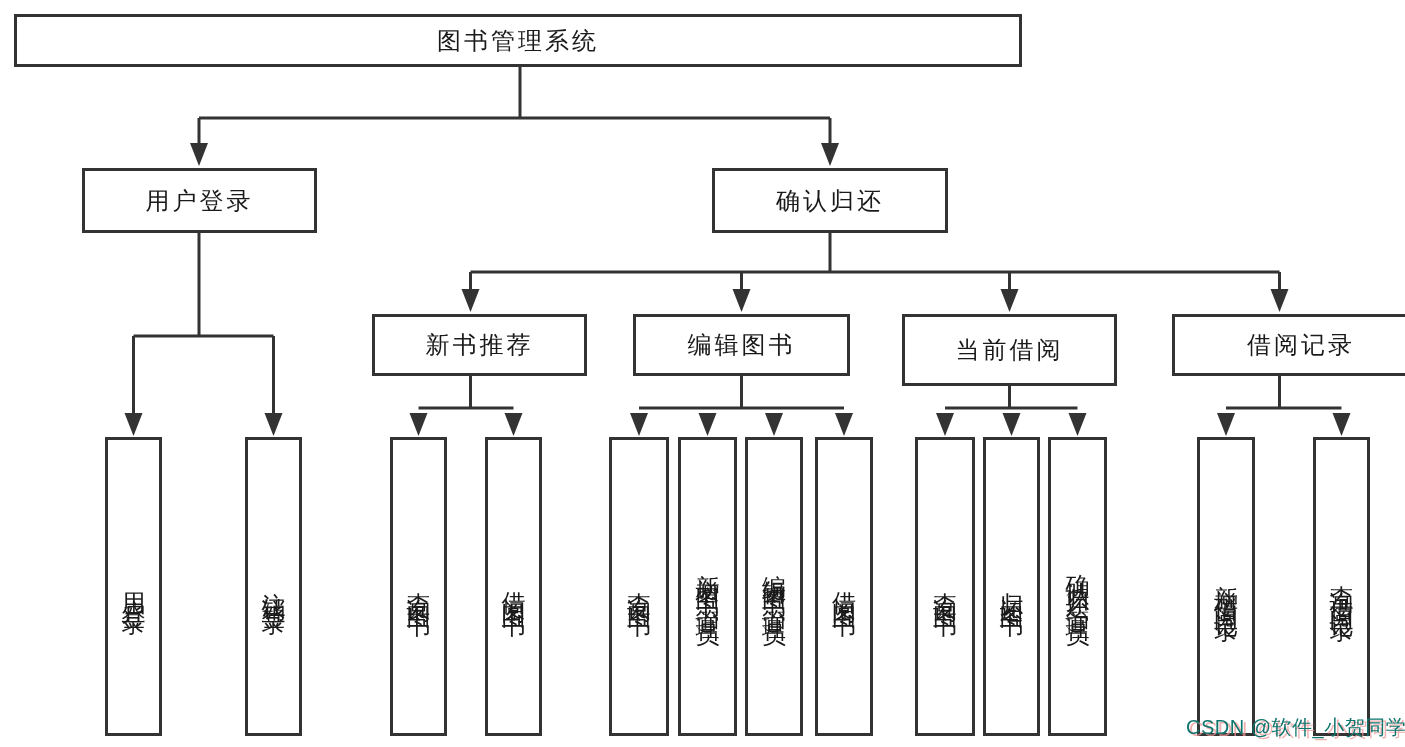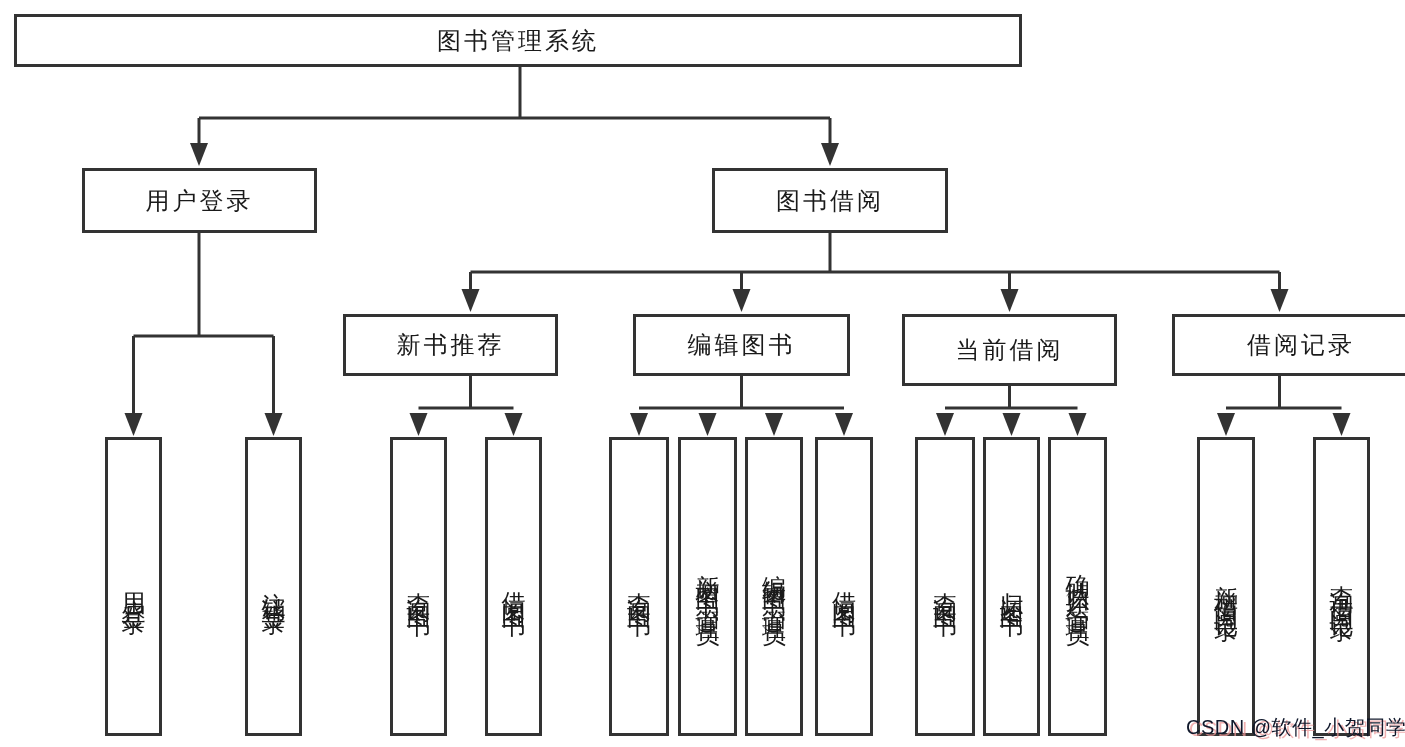--- a/index.html
+++ b/index.html
@@ -15,21 +15,21 @@
     display:flex;align-items:center;justify-content:center;
     font-size:24px;letter-spacing:3px;white-space:nowrap;
   }
   .vnode{
     writing-mode:vertical-rl;text-orientation:mixed;
     letter-spacing:7px;font-size:24px;white-space:normal;
     line-height:1;
   }
   .watermark{
     position:absolute;z-index:5;left:1186px;top:714px;
-    font-size:20px;letter-spacing:0.5px;color:#0f172a;
+    font-size:20px;letter-spacing:0.5px;color:#0f766e;
     text-shadow:3px 2px 0 rgba(235,150,150,0.75);
     white-space:nowrap;
   }
 </style>
 </head>
 <body>
 
 <div class="canvas">
 
   <svg class="wires" width="1405" height="747" viewBox="0 0 1405 747">
@@ -82,23 +82,23 @@
       <polygon points="1002.5,413 1020.5,413 1011.5,436"></polygon>
       <polygon points="1068.5,413 1086.5,413 1077.5,436"></polygon>
       <polygon points="1217,413 1235,413 1226,436"></polygon>
       <polygon points="1332.5,413 1350.5,413 1341.5,436"></polygon>
     </g>
   </svg>
 
   <div class="node" style="left:14px;top:14px;width:1008px;height:53px">图书管理系统</div>
 
   <div class="node" style="left:82px;top:168px;width:235px;height:65px">用户登录</div>
-  <div class="node" style="left:712px;top:168px;width:236px;height:65px">图书借阅</div>
+  <div class="node" style="left:712px;top:168px;width:236px;height:65px">确认归还</div>
 
-  <div class="node" style="left:343px;top:314px;width:215px;height:62px">新书推荐</div>
+  <div class="node" style="left:372px;top:314px;width:215px;height:62px">新书推荐</div>
   <div class="node" style="left:633px;top:314px;width:217px;height:62px">编辑图书</div>
   <div class="node" style="left:902px;top:314px;width:215px;height:72px">当前借阅</div>
   <div class="node" style="left:1172px;top:314px;width:258px;height:62px">借阅记录</div>
 
   <div class="node vnode" style="left:105px;top:437px;width:57px;height:299px">用户登录</div>
   <div class="node vnode" style="left:245px;top:437px;width:57px;height:299px">注销登录</div>
 
   <div class="node vnode" style="left:390px;top:437px;width:57px;height:299px">查询图书</div>
   <div class="node vnode" style="left:485px;top:437px;width:57px;height:299px">借阅图书</div>
 

